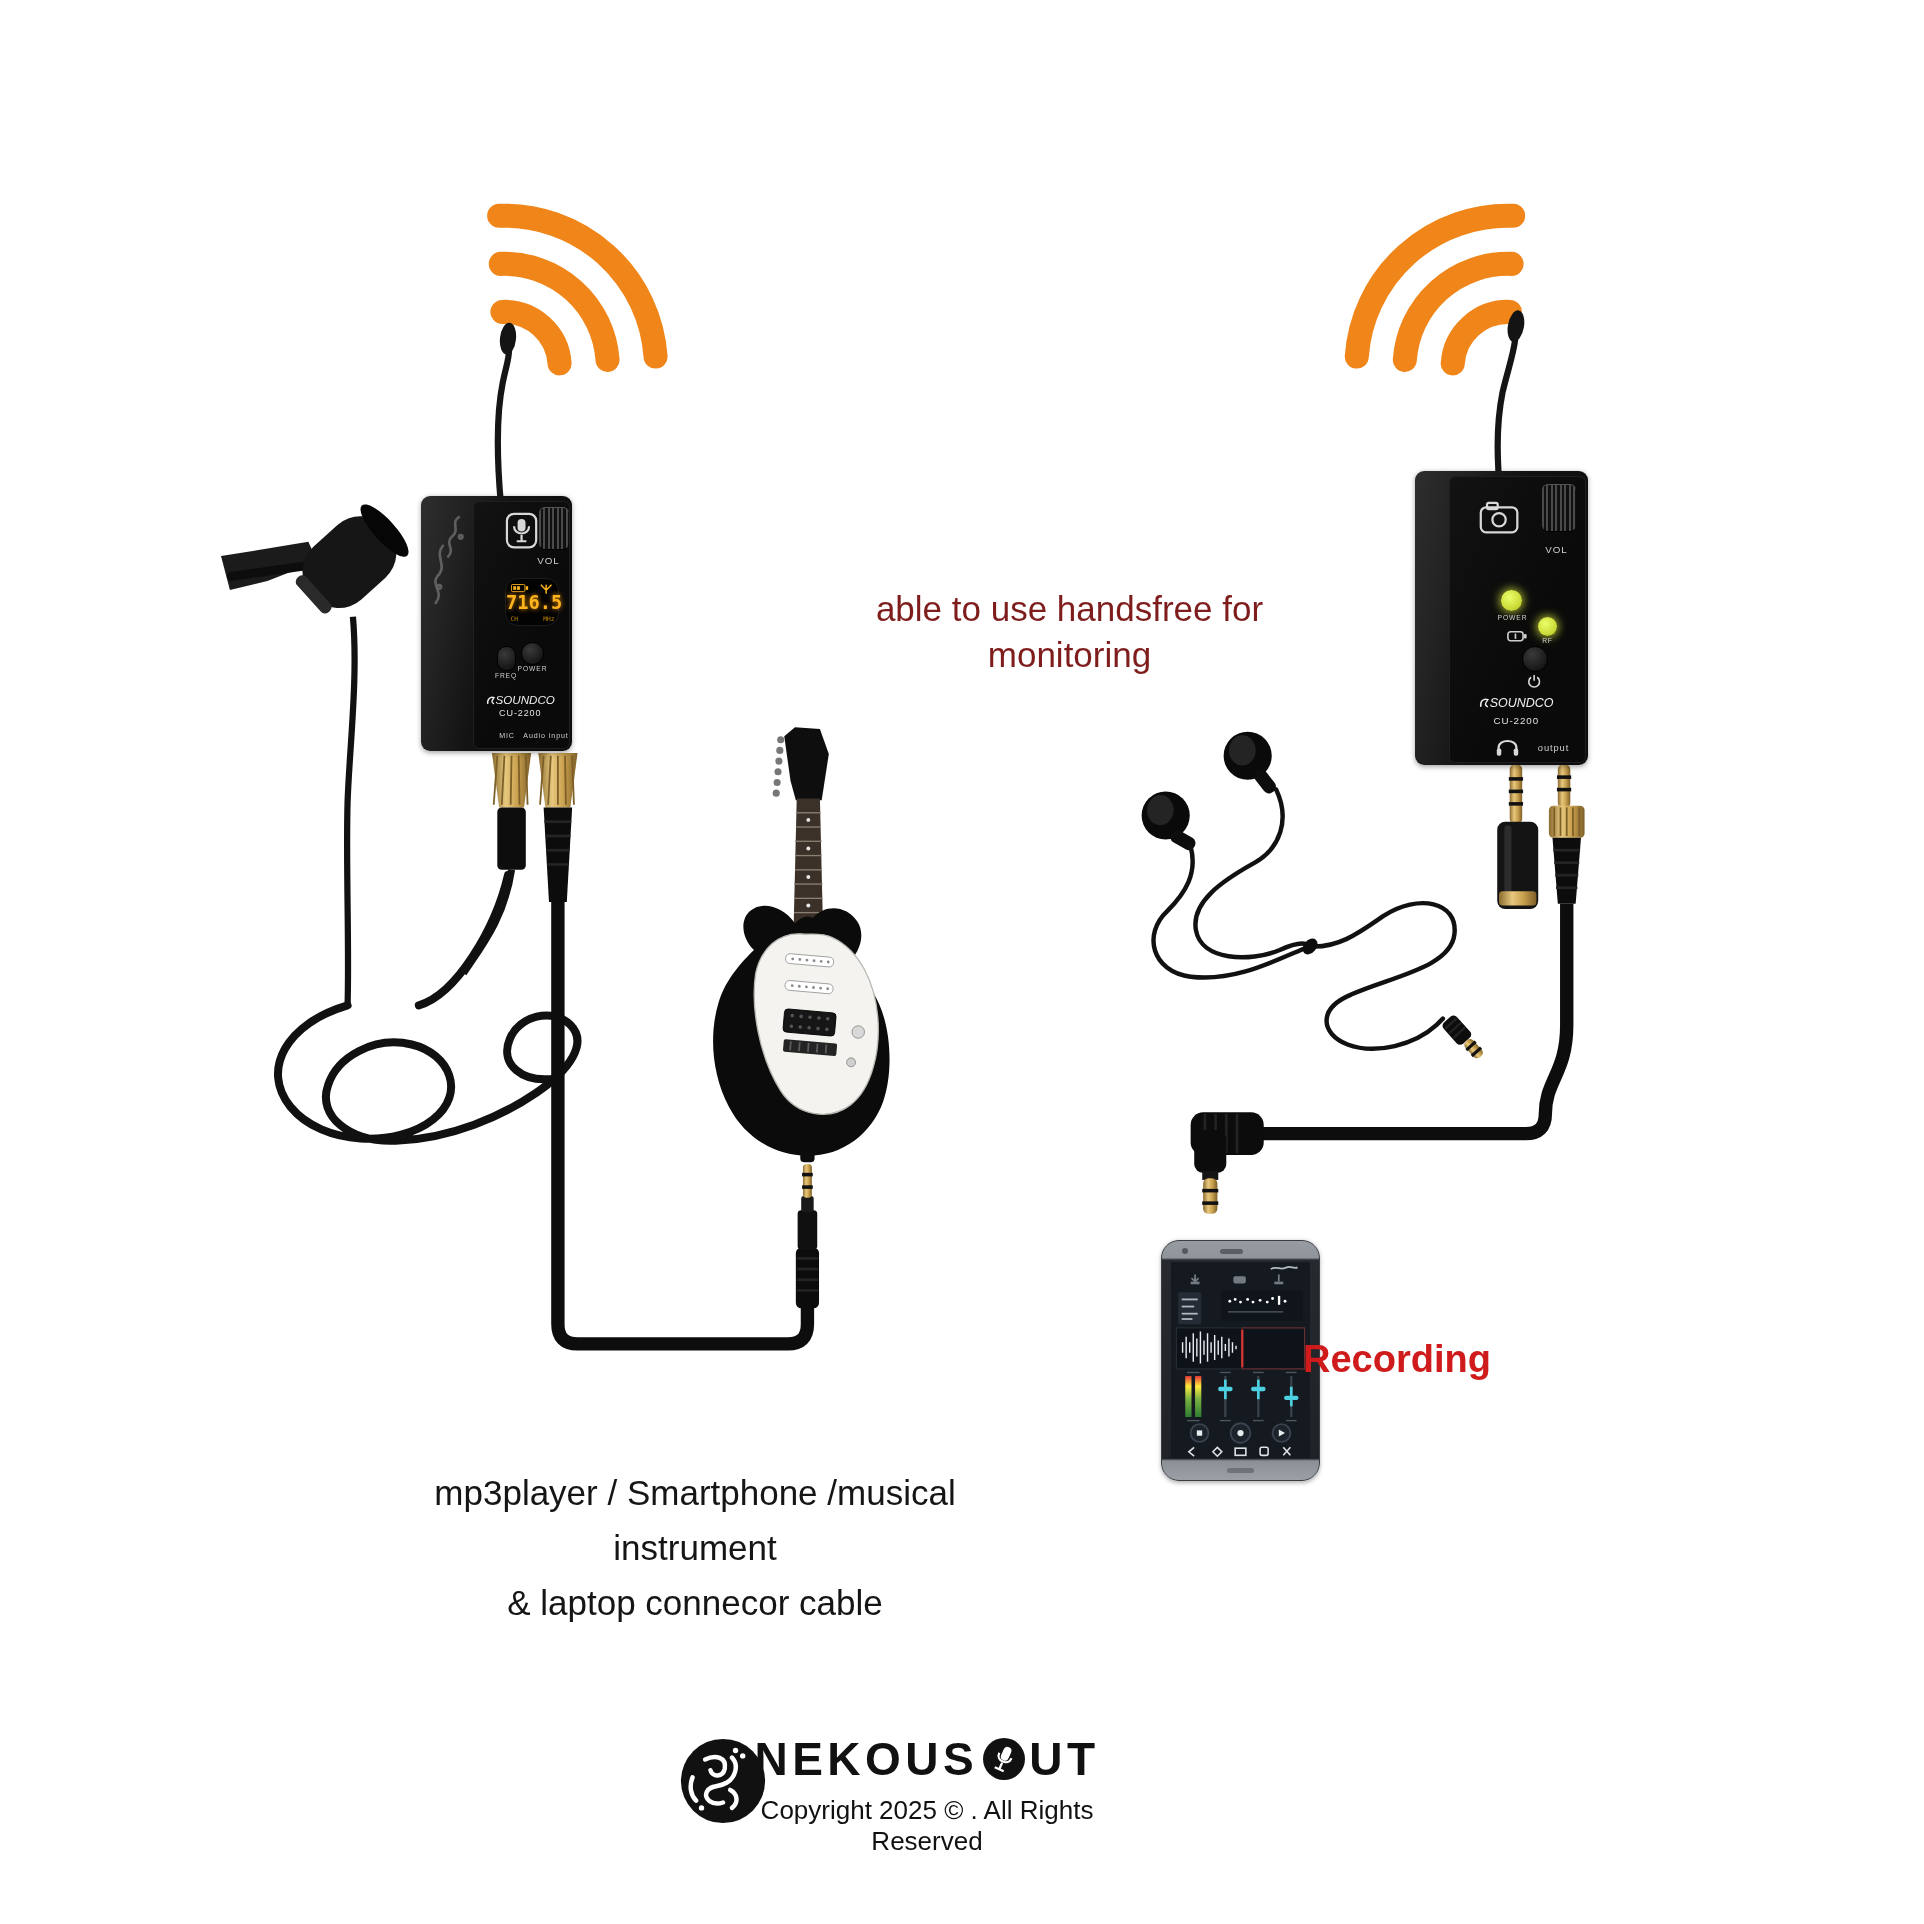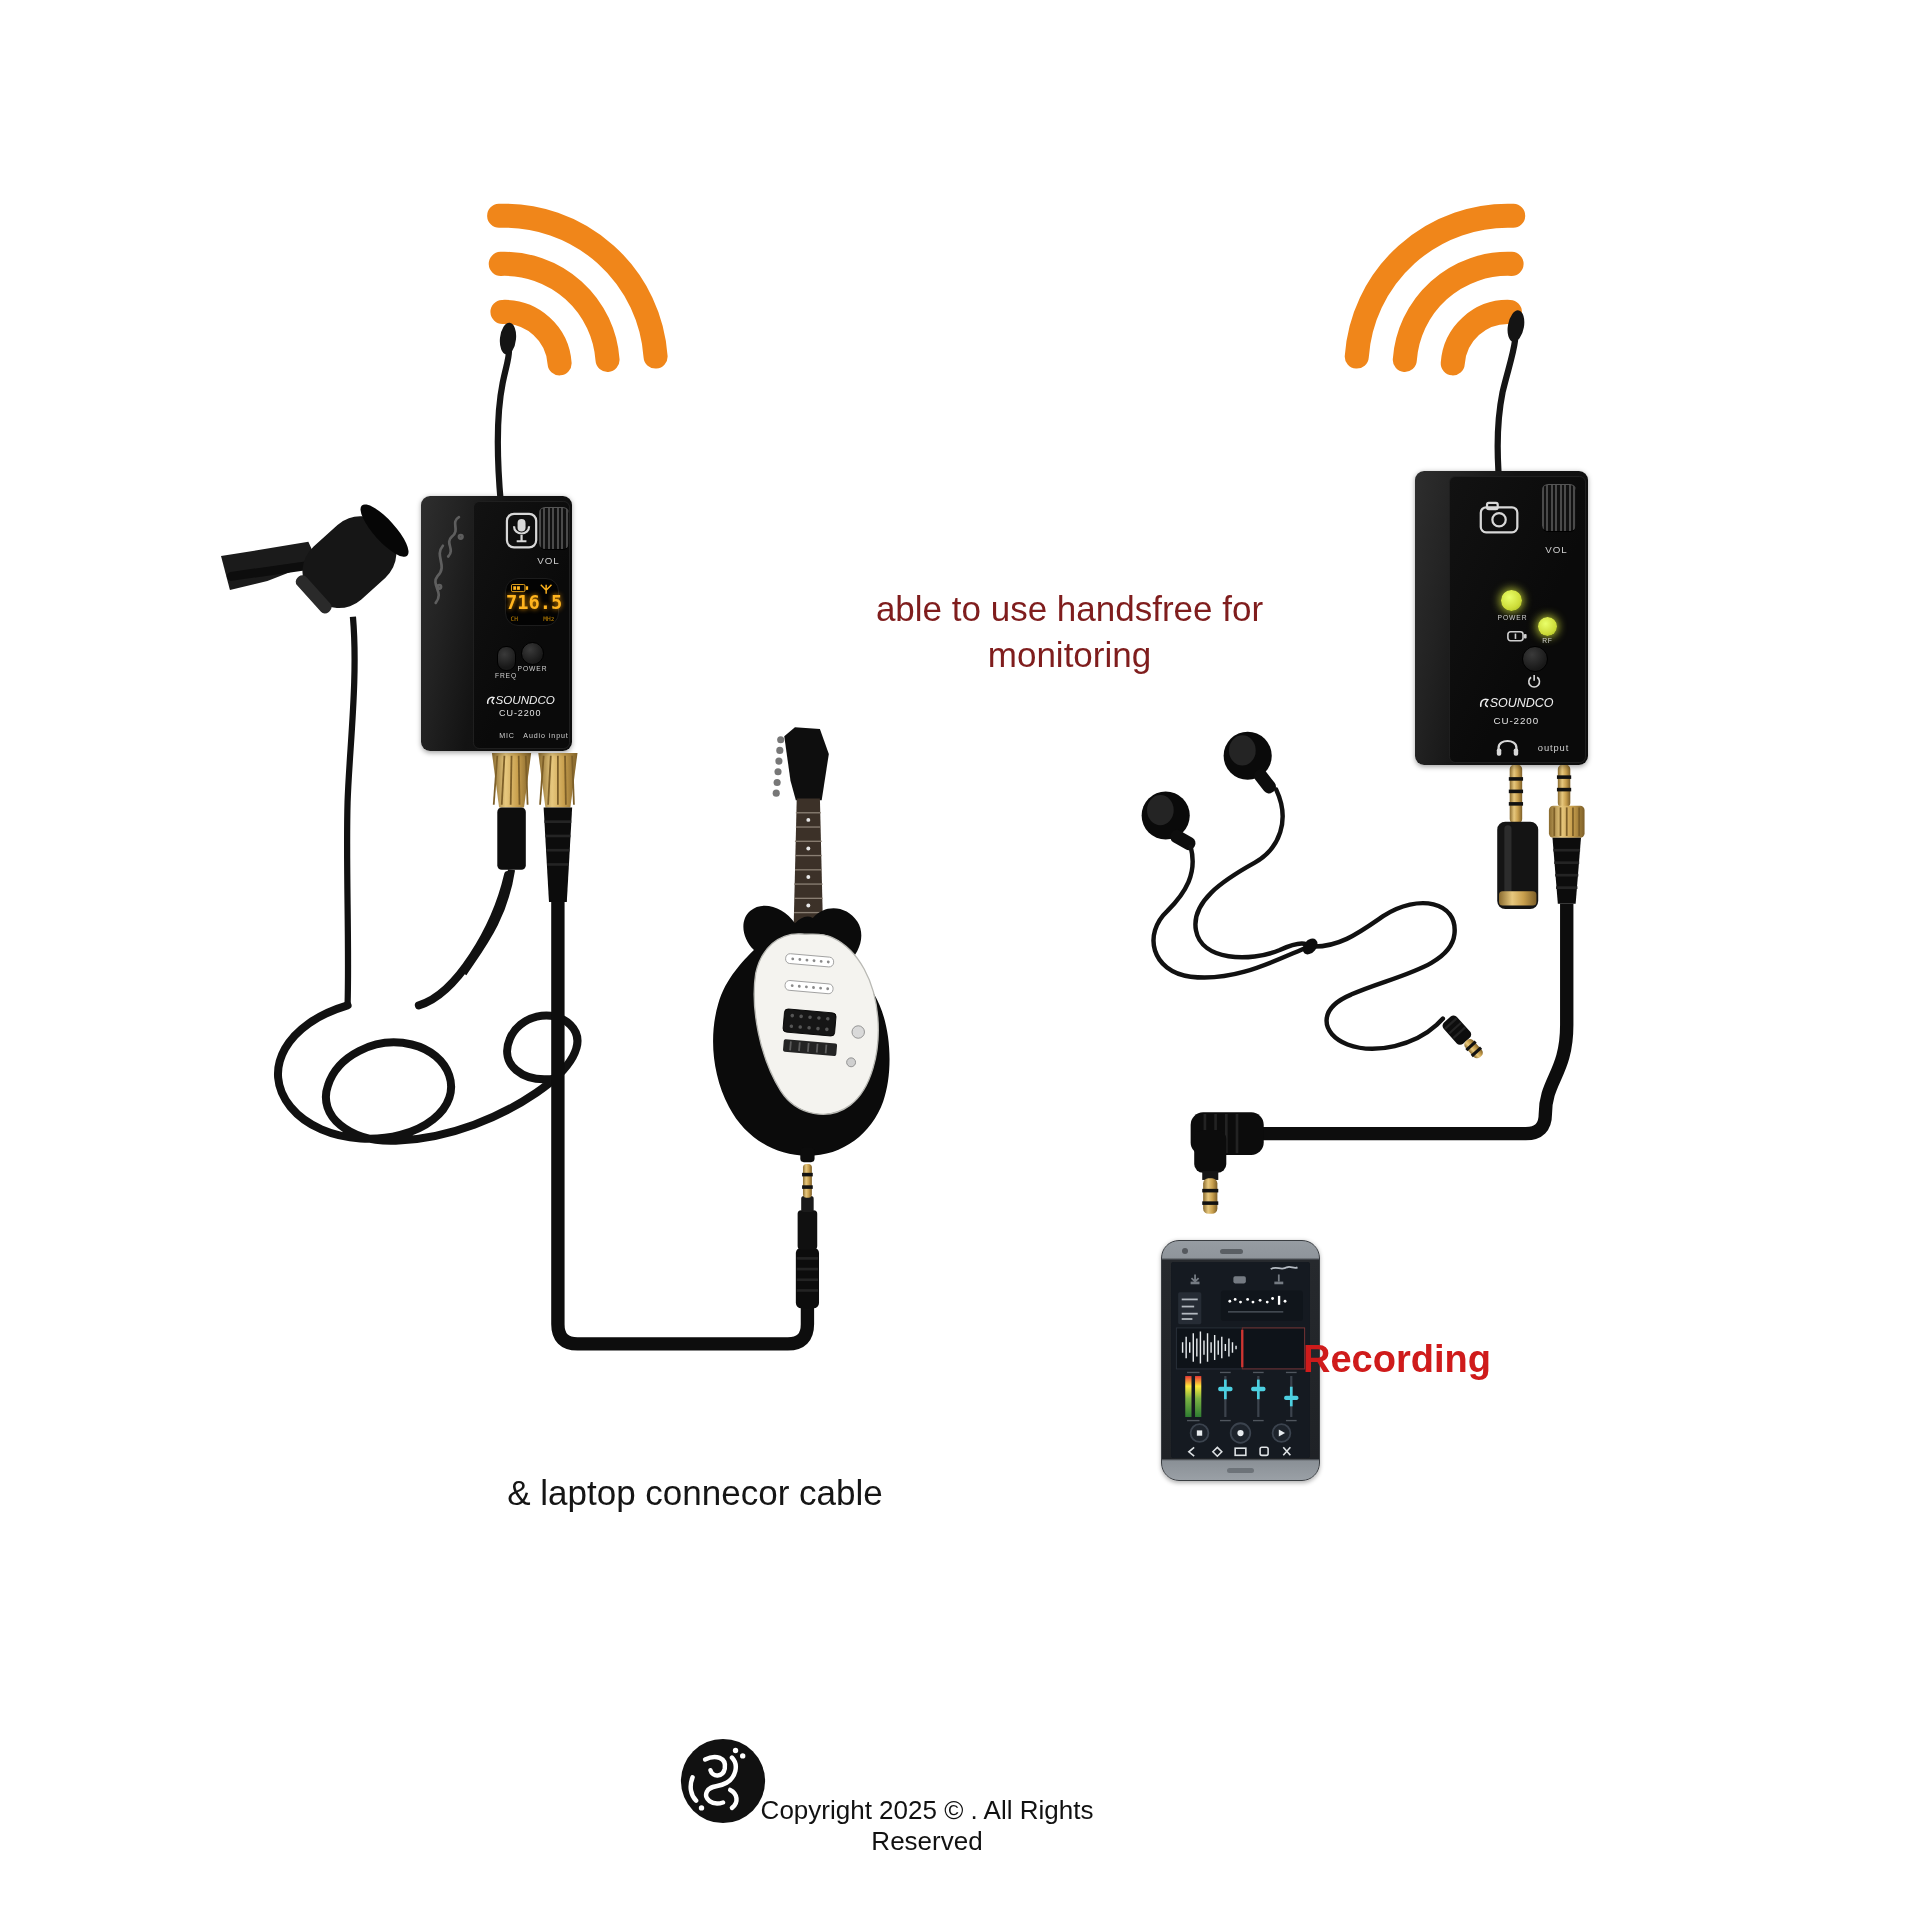--- a/index.html
+++ b/index.html
@@ -522,36 +522,50 @@
       </svg>
     </div>
     <div class="phone-slot"></div>
   </div>
 
   <div class="txt note-center">
     <div>able to use handsfree for monitoring</div>
   </div>
 
   <div class="txt note-bottom">
+    <div>mp3player / Smartphone /musical instrument</div>
     <div>&amp; laptop connecor cable</div>
   </div>
 
   <div class="txt recording">Recording</div>
 
   <svg class="footer-logo" width="86" height="86" viewBox="0 0 96 96">
     <circle cx="48" cy="48" r="47" fill="#111"></circle>
     <g stroke="#fff" stroke-width="5" fill="none" stroke-linecap="round">
       <path d="M 28,24 C 40,18 52,22 50,34 C 48,44 36,44 34,36"></path>
       <path d="M 58,22 C 66,30 62,44 52,50 C 42,56 34,52 30,60 C 26,68 36,76 48,72"></path>
       <path d="M 56,58 C 64,62 66,72 58,78"></path>
       <path d="M 14,44 C 10,54 12,64 18,70"></path>
     </g>
     <g fill="#fff">
         <circle cx="62" cy="14" r="3"></circle>
         <circle cx="70" cy="20" r="3"></circle>
         <circle cx="24" cy="78" r="3"></circle>
       </g>
   </svg>
 
+  <div class="footer-brand">
+    <span class="bword">NEKOUS</span>
+    <span class="mic-o">
+      <svg width="42" height="42" viewBox="0 0 47 47">
+        <g transform="rotate(24 23 23)">
+          <rect x="19" y="9" width="9" height="16" rx="4.5" fill="#fff"></rect>
+          <path d="M 16,19 C 16,29 31,29 31,19" stroke="#fff" stroke-width="2.5" fill="none"></path>
+          <path d="M 23.5,28 L 23.5,35 M 18,36 L 29,36" stroke="#fff" stroke-width="2.5"></path>
+        </g>
+      </svg>
+    </span>
+    <span class="bword">UT</span>
+  </div>
   <div class="footer-copy">Copyright 2025 © . All Rights Reserved</div>
 
 </div>
 
 
 </body></html>

